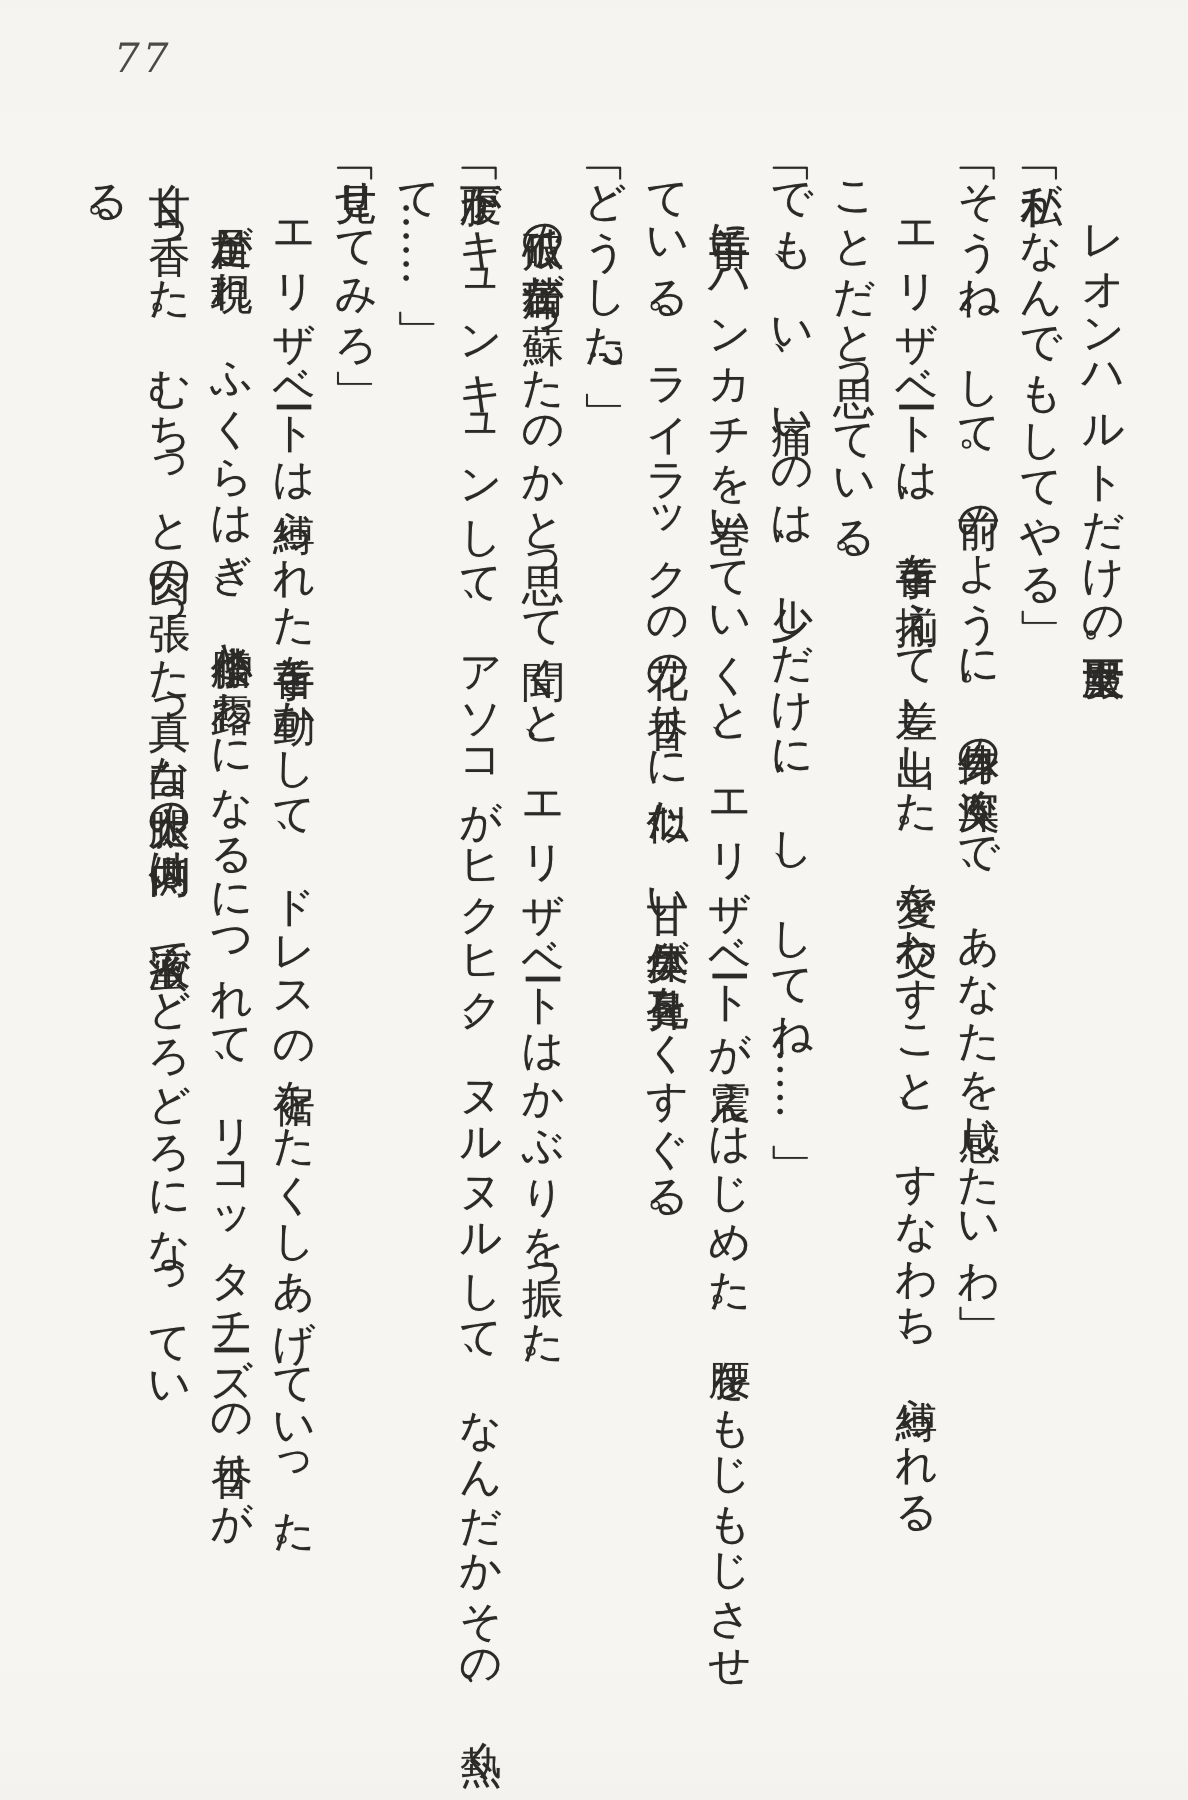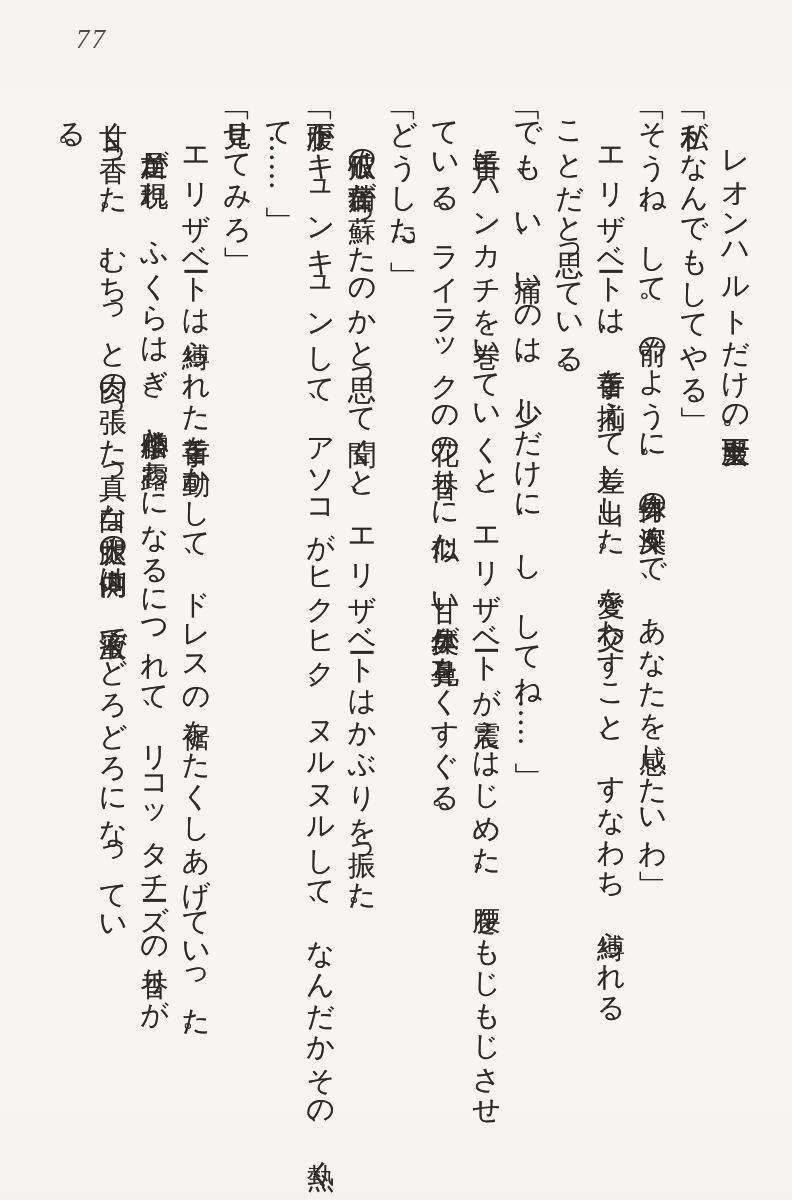--- a/index.html
+++ b/index.html
@@ -14,21 +14,20 @@
     width:792px;height:1200px;
     background:linear-gradient(180deg,#f4f3f0 0%,#f6f5f2 8%,#f6f5f2 92%,#f3f2ef 100%);
   }
   .folio{
     position:absolute;
     left:76px;top:24px;
     font-size:27px;
     font-style:italic;
     letter-spacing:2px;
     color:#4c4a46;
-    font-family:Liberation Serif, serif;
   }
   .text-block{
     position:absolute;
     top:102px;
     right:36px;
     height:1064px;
     writing-mode:vertical-rl;
     text-orientation:mixed;
     font-size:28px;
     color:#2b2a27;

